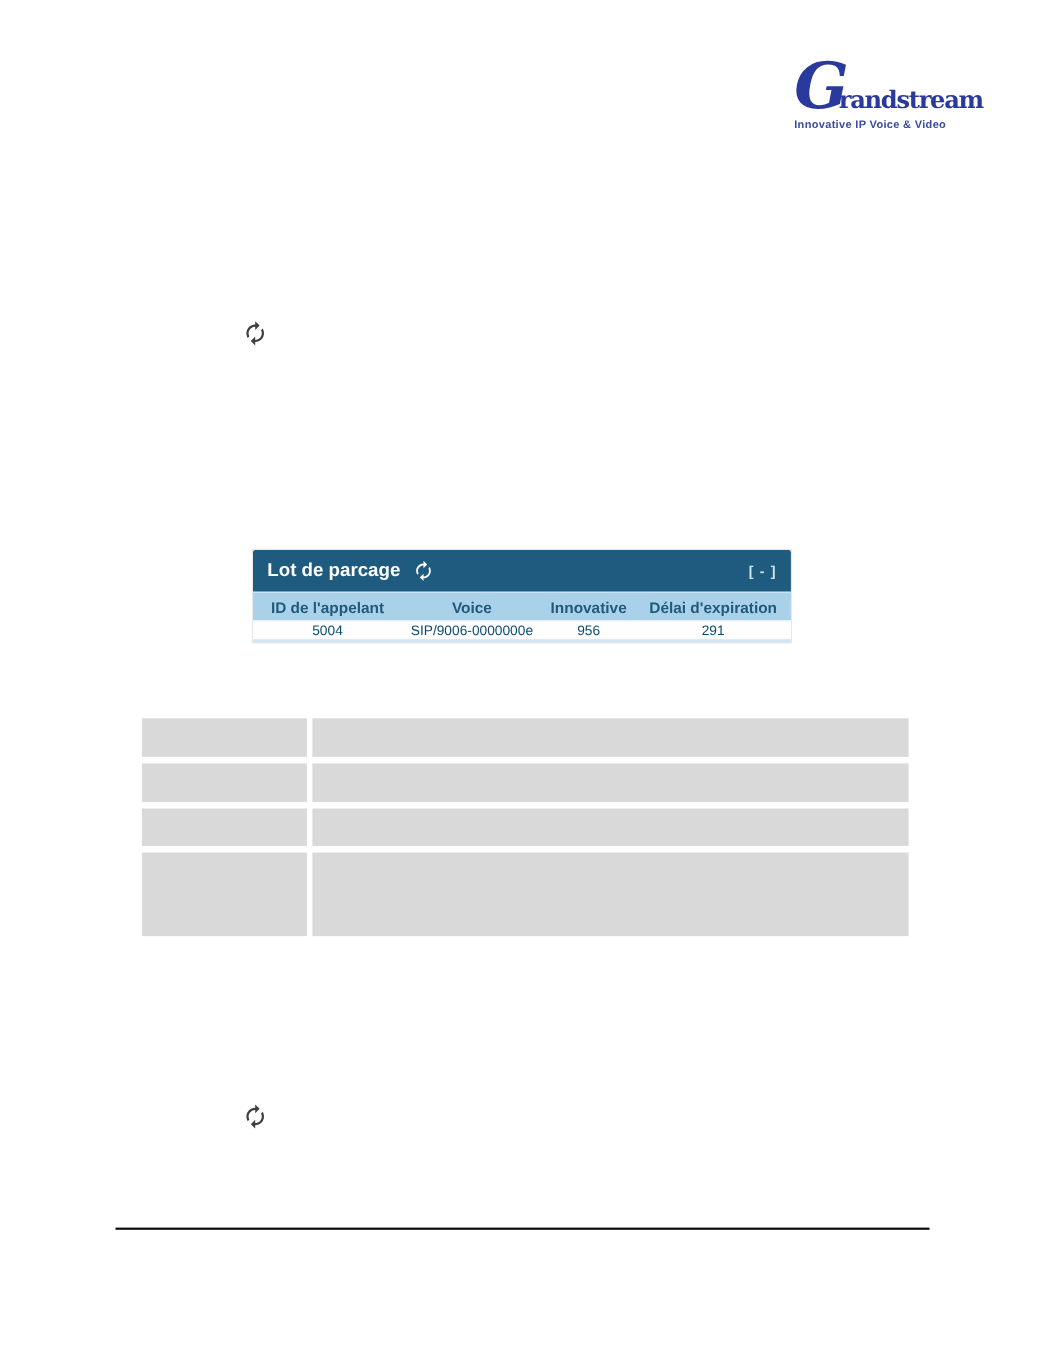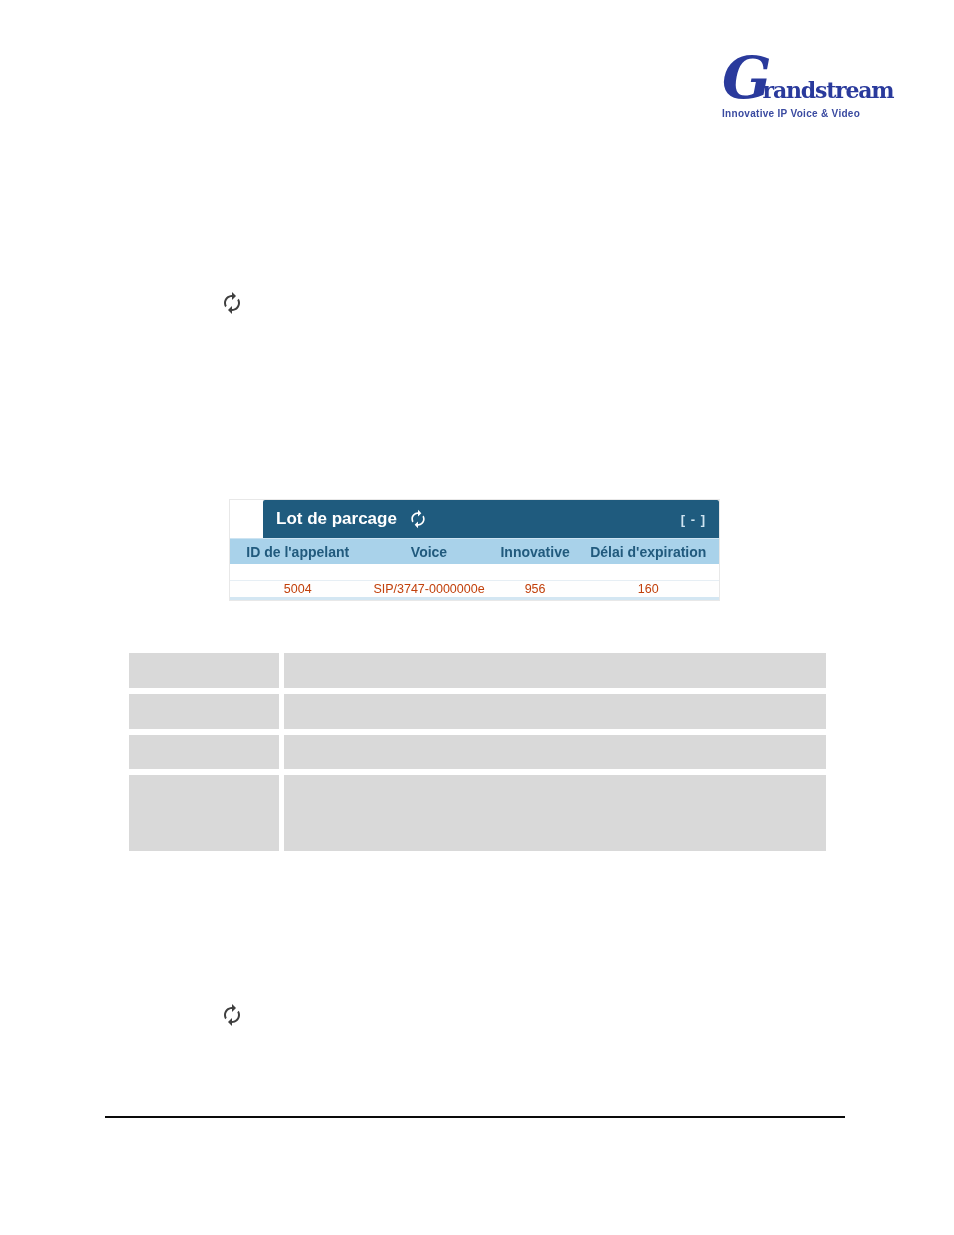--- a/index.html
+++ b/index.html
@@ -31,33 +31,32 @@
   .inline-refresh svg, .park-refresh svg { width:100%; height:100%; display:block; }
 
   
   .park-widget {
     position:absolute; left:230px; top:500px; width:489px;
     border-bottom:3px solid #d3e6f2; box-shadow:0 0 0 1px #e8e8e8;
   }
   .park-title {
     background:#1f5b7e; color:#ffffff; height:38px;
     display:flex; align-items:center; padding:0 13px; box-sizing:border-box;
-    font-weight:bold; font-size:17px; border-radius:2px 2px 0 0;margin-left:33px;
+    font-weight:bold; font-size:17px; border-radius:2px 2px 0 0;
   }
   .park-refresh { width:20px; height:20px; color:#ffffff; margin-left:11px; display:inline-flex; }
   .park-collapse { margin-left:auto; color:#cfe4f1; font-weight:bold; font-size:13px; letter-spacing:1px; }
   .park-cols {
     display:flex; background:#a9d2ea; color:#215a7d; font-weight:bold;
-    font-size:14px; height:25px; align-items:center; border-top:1px solid #cde4f2;
+    font-size:14px; height:25px; align-items:center; border-top:1px solid #cde4f2;justify-content:center;
   }
   .park-row {
-    display:flex; background:#fefefe; color:#c2410c;
+    display:flex; background:#fefefe; color:#0c4a6e;
     font-size:12.5px; height:16px; align-items:center;
     border-top:1px solid #e6eef4;
-    margin-top:16px;
   }
   .pc { display:block; text-align:center; overflow:hidden; white-space:nowrap; }
   .pc0 { width:27.7%; } .pc1 { width:26%; } .pc2 { width:17.4%; } .pc3 { width:28.9%; }
 
   
   .spec-table { position:absolute; left:129px; top:653px; width:697px; }
   .spec-row { display:flex; margin-bottom:6px; }
   .spec-row:nth-child(1) { height:35px; }
   .spec-row:nth-child(2) { height:35px; }
   .spec-row:nth-child(3) { height:34px; }
@@ -96,23 +95,23 @@
       <span class="park-collapse">[ - ]</span>
     </div>
     <div class="park-cols">
         <span class="pc pc0">ID de l'appelant</span>
         <span class="pc pc1">Voice</span>
         <span class="pc pc2">Innovative</span>
         <span class="pc pc3">Délai d'expiration</span>
       </div>
     <div class="park-row">
         <span class="pc pc0">5004</span>
-        <span class="pc pc1">SIP/3747-0000000e</span>
+        <span class="pc pc1">SIP/9006-0000000e</span>
         <span class="pc pc2">956</span>
-        <span class="pc pc3">160</span>
+        <span class="pc pc3">291</span>
       </div>
   </div>
 
   <div class="spec-table">
       <div class="spec-row">
         <div class="spec-cell label"></div>
         <div class="spec-cell value"></div>
       </div>
       <div class="spec-row">
         <div class="spec-cell label"></div>

